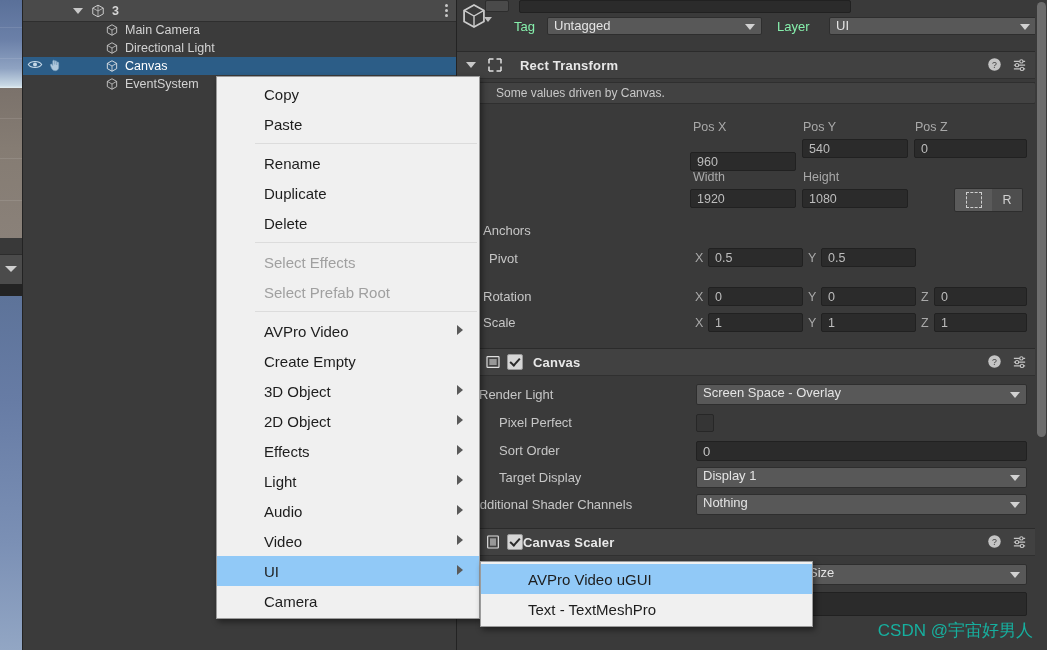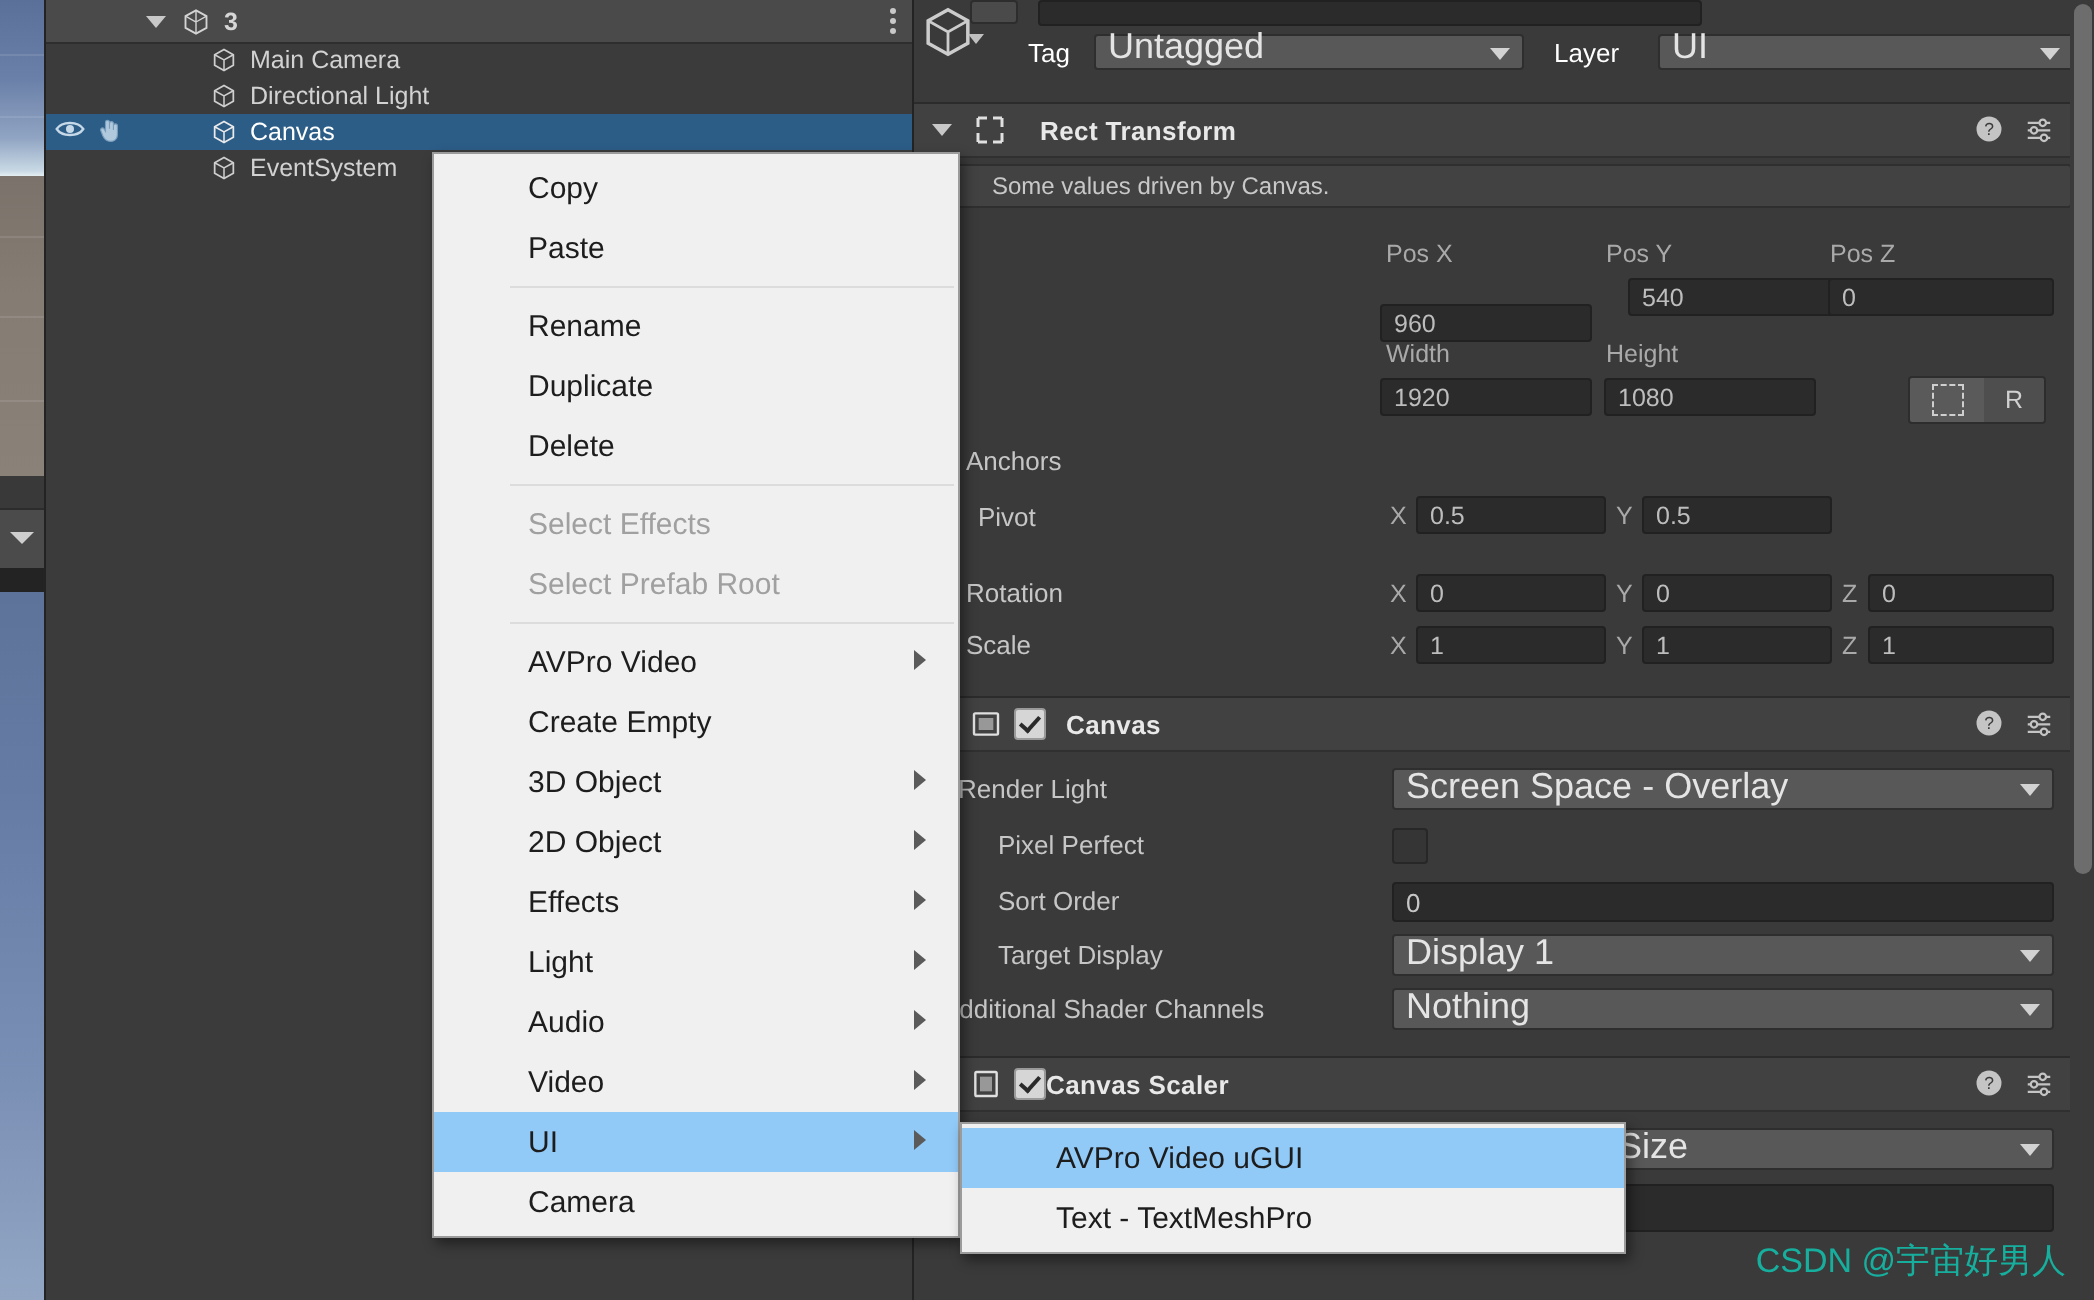--- a/index.html
+++ b/index.html
@@ -167,28 +167,28 @@
   }
   .go-big-caret {
     position:absolute; left: 27px; top: 17px;
     width:0;height:0;border-left:4px solid transparent;border-right:4px solid transparent;border-top:5px solid #c0c0c0;
   }
 
   .taglayer-row {
     position: absolute; left: 0; top: 14px; width: 591px; height: 26px;
     display: flex; align-items: center;
   }
-  .tl-label { color:#ffffff; font-size:13px; }
+  .tl-label { color:#86efac; font-size:13px; }
   .dropdown {
     background: #585858;
     border: 1px solid #2e2e2e;
     border-radius: 2px;
     height: 18px;
-    display: flex; align-items: flex-end;
-    color: #e4e4e4; font-size: 18px;
+    display: flex; align-items: flex-start;
+    color: #e4e4e4; font-size: 13px;
     position: relative;
     box-sizing: border-box;
   }
   .dropdown .dd-text { padding-left: 6px; white-space:nowrap; overflow:hidden; }
   .dropdown .dd-caret {
     position: absolute; right: 6px; top: 6px;
     width: 0; height: 0;
     border-left: 5px solid transparent;
     border-right: 5px solid transparent;
     border-top: 6px solid #d2d2d2;
@@ -551,21 +551,21 @@
     <div class="info-box" style="top:82px">
       <span>Some values driven by Canvas.</span>
     </div>
 
     <span class="col-label" style="left:236px;top:120px">Pos X</span>
     <span class="col-label" style="left:346px;top:120px">Pos Y</span>
     <span class="col-label" style="left:458px;top:120px">Pos Z</span>
     <div class="num-field" style="left:233px;top:152px;width:106px">
         <span>960</span>
       </div>
-    <div class="num-field" style="left:357px;top:139px;width:106px">
+    <div class="num-field" style="left:345px;top:139px;width:106px">
         <span>540</span>
       </div>
     <div class="num-field" style="left:457px;top:139px;width:113px">
         <span>0</span>
       </div>
 
     <span class="col-label" style="left:236px;top:170px">Width</span>
     <span class="col-label" style="left:346px;top:170px">Height</span>
     <div class="num-field" style="left:233px;top:189px;width:106px">
         <span>1920</span>

